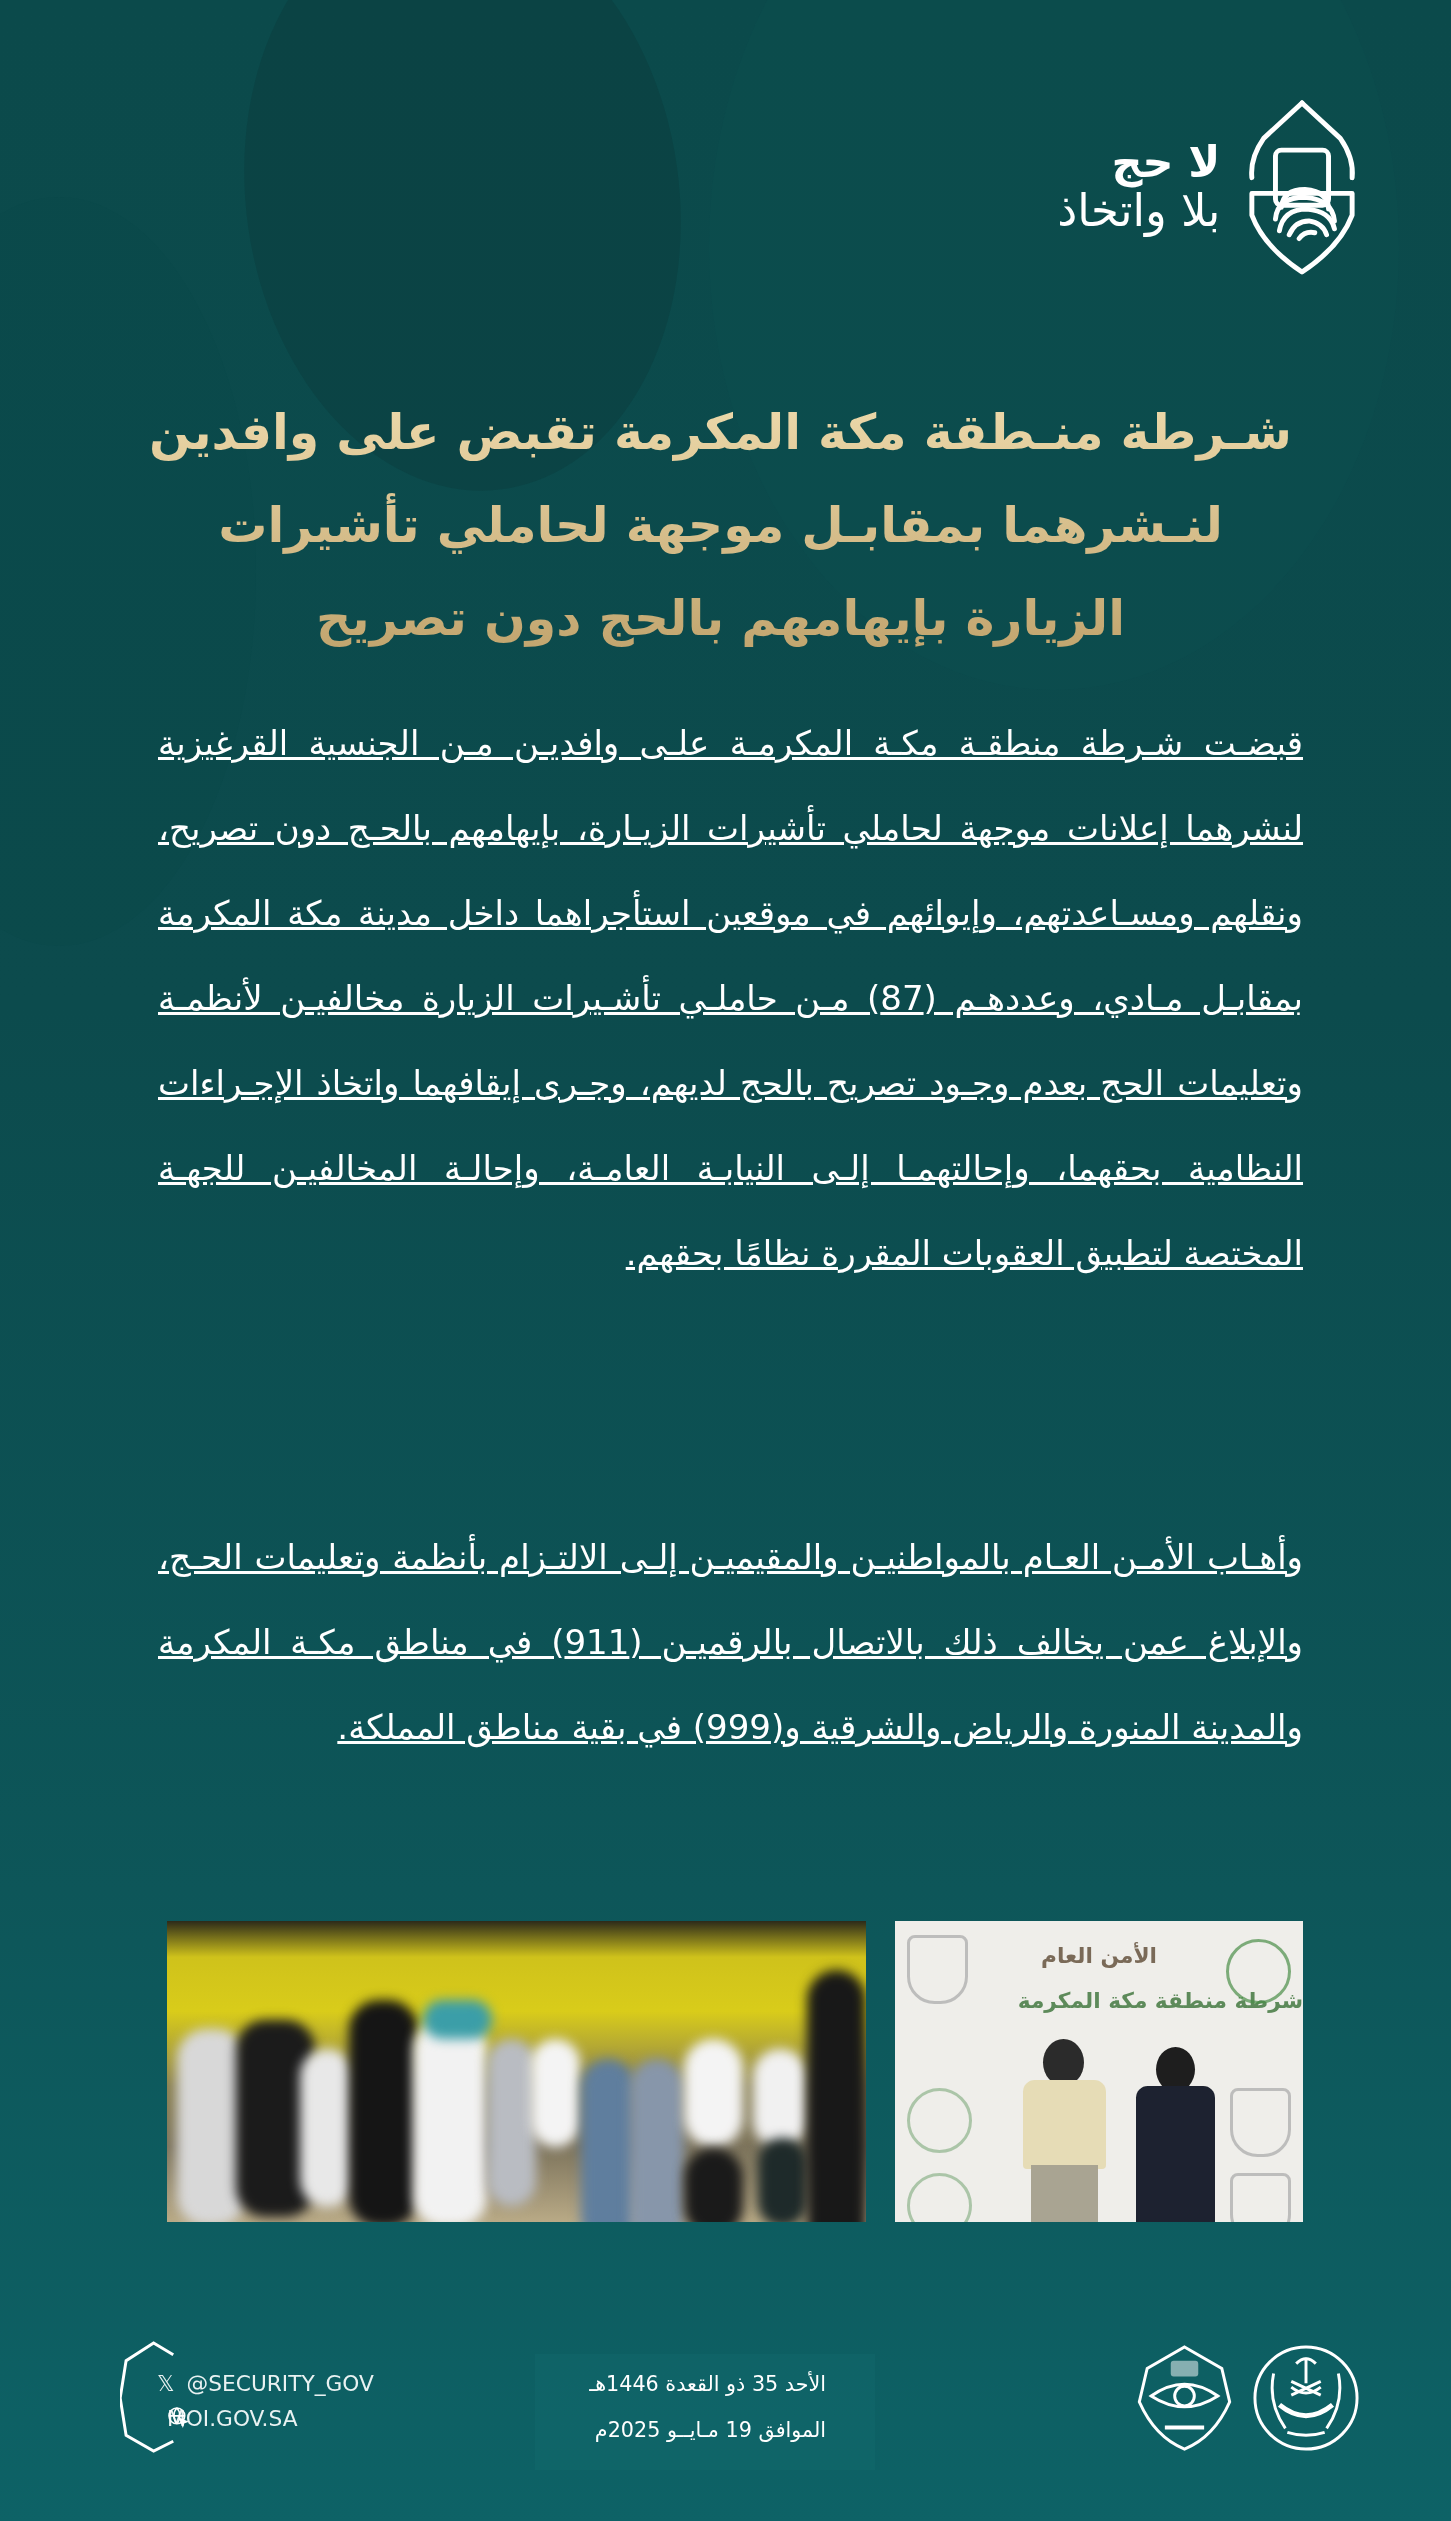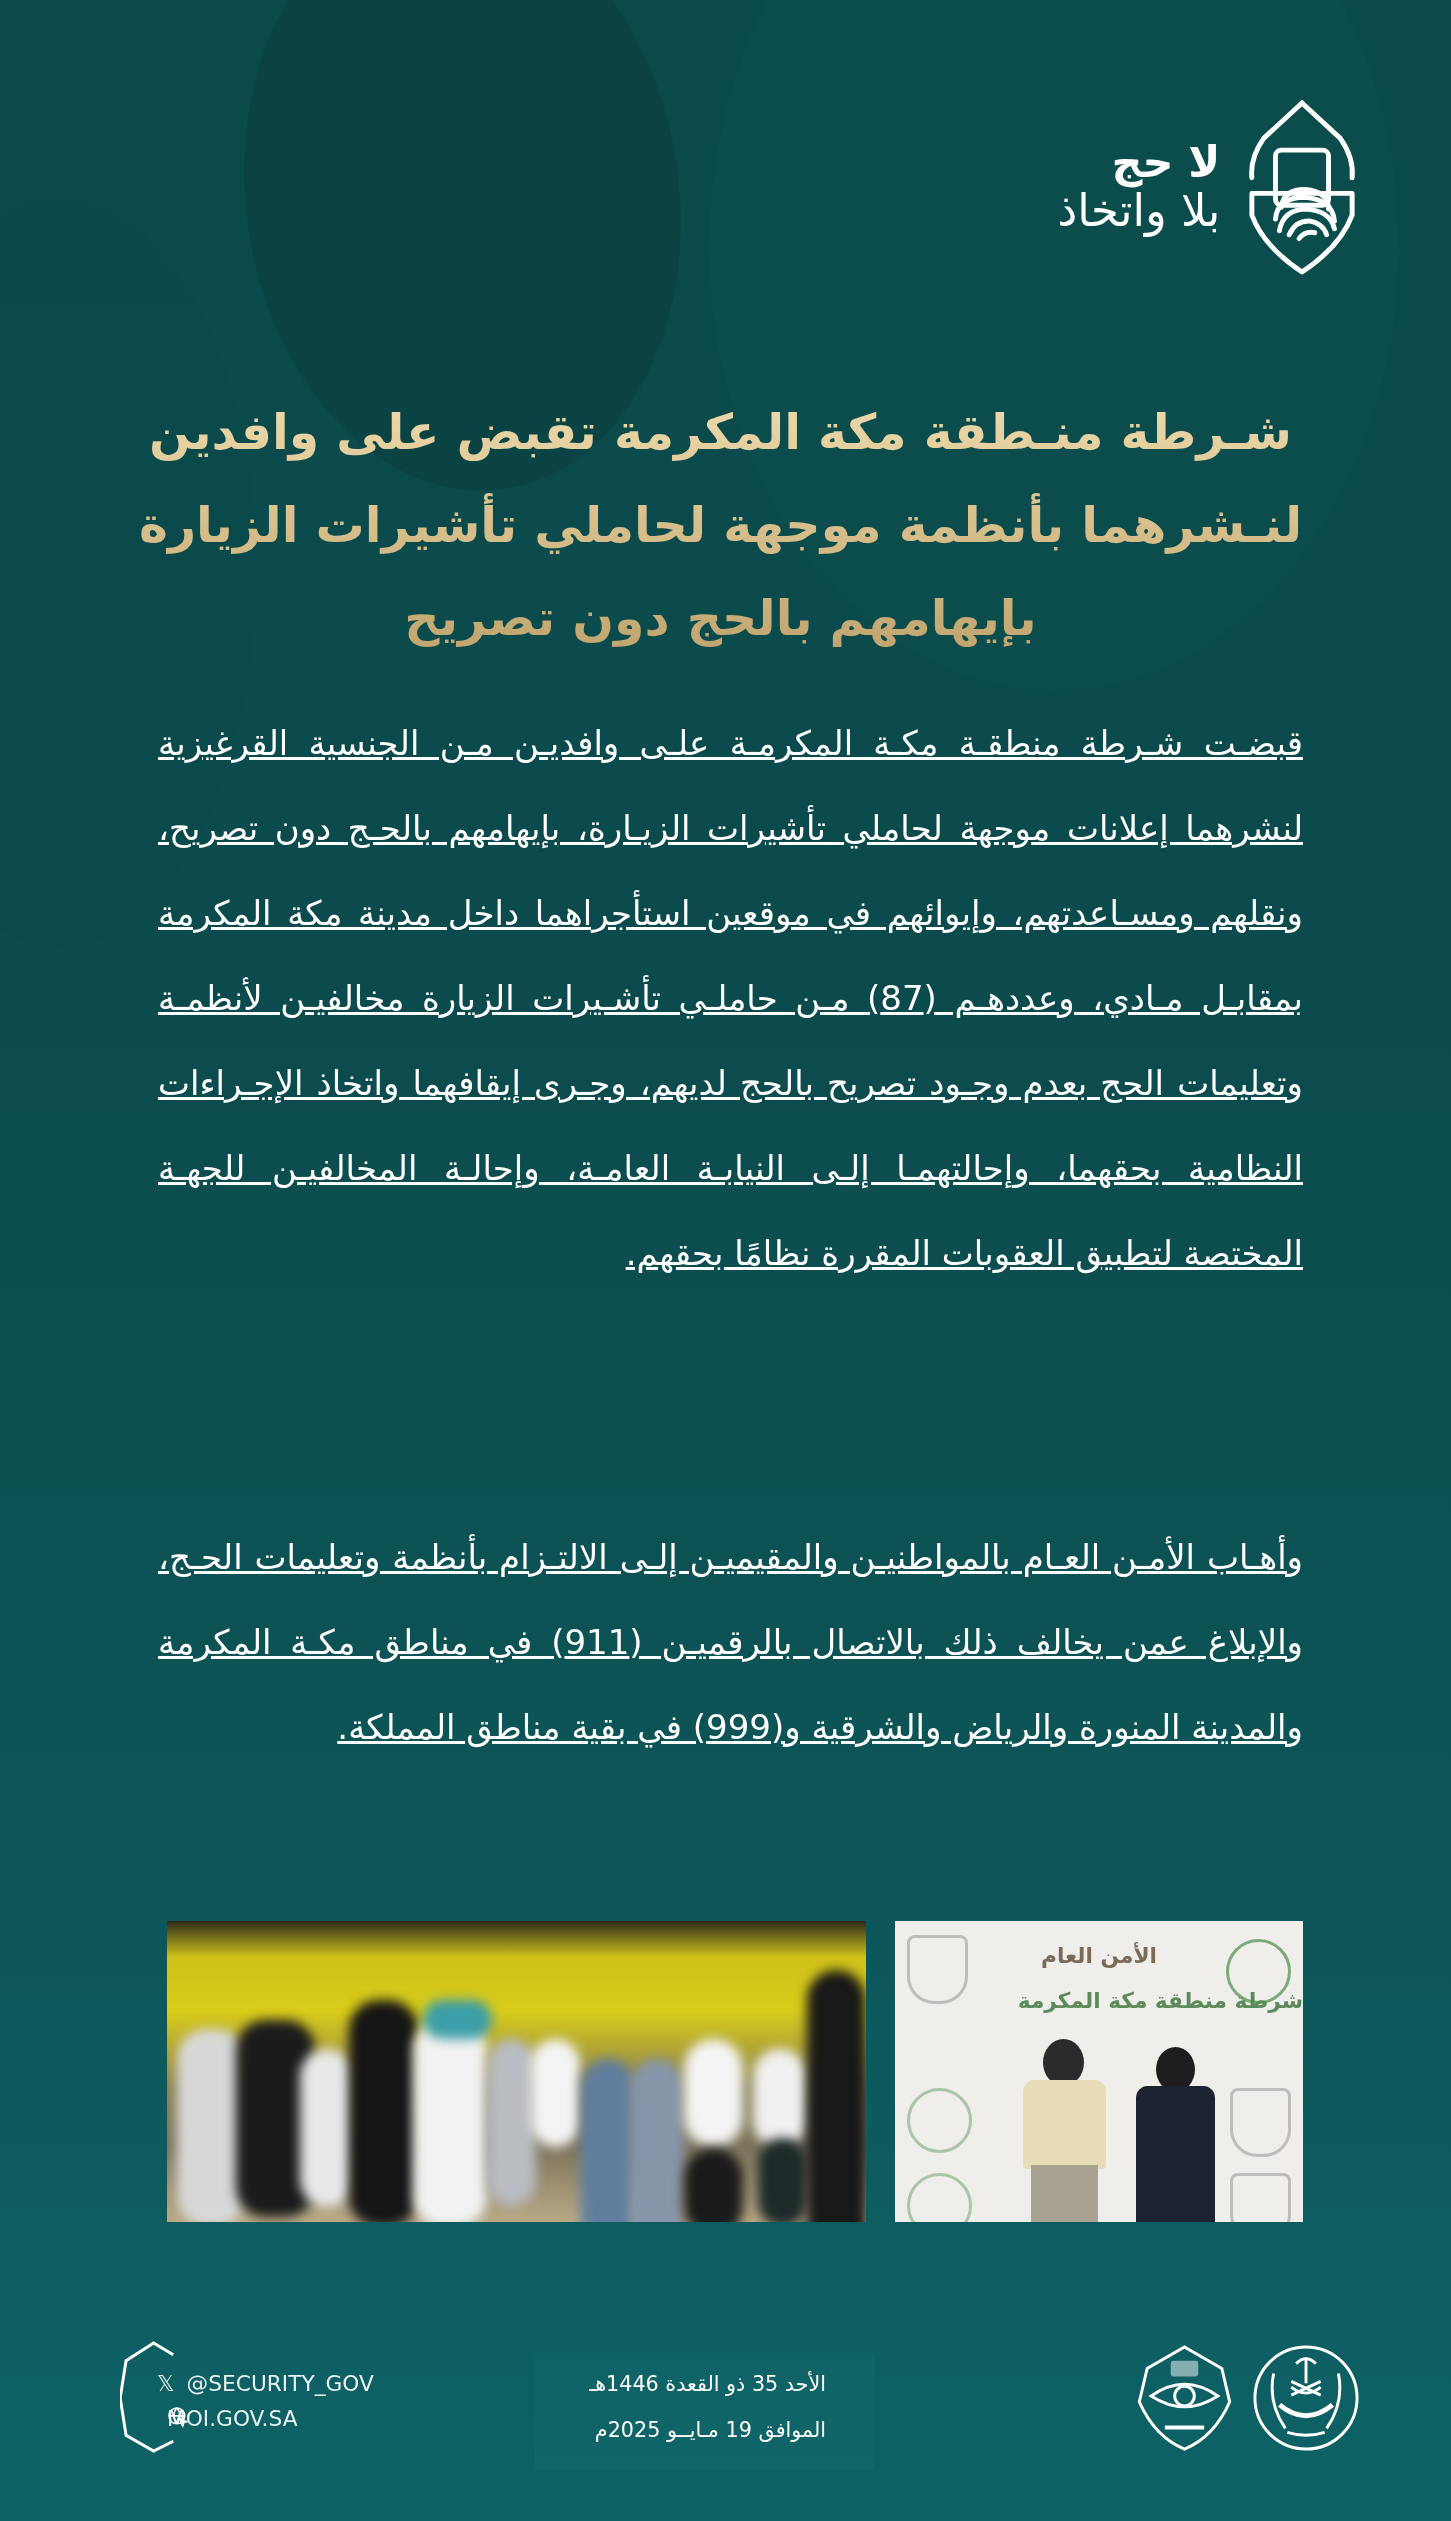--- a/index.html
+++ b/index.html
@@ -75,21 +75,21 @@
       <path d="M36 134 Q40 112 64 112 Q88 114 92 132"></path>
       <path d="M46 138 Q52 124 66 124 Q80 126 84 138"></path>
       <path d="M56 142 Q62 134 72 136"></path>
     </svg>
     <div class="brand-text">
       <span class="brand-t1">لا حج</span>
       <span class="brand-t2">بلا واتخاذ</span>
     </div>
   </div>
 
-  <div class="title">شـرطة منـطقة مكة المكرمة تقبض على وافدين لنـشرهما بأنظمة موجهة لحاملي تأشيرات الزيارة بإيهامهم بالحج دون تصريح</div>
+  <div class="title">شـرطة منـطقة مكة المكرمة تقبض على وافدين لنـشرهما بمقابـل موجهة لحاملي تأشيرات الزيارة بإيهامهم بالحج دون تصريح</div>
 
   <div class="body p1">قبضـت شـرطة منطقـة مكـة المكرمـة علـى وافديـن مـن الجنسية القرغيزية لنشرهما إعلانات موجهة لحاملي تأشيرات الزيـارة، بإيهامهم بالحـج دون تصريح، ونقلهم ومسـاعدتهم، وإيوائهم في موقعين استأجراهما داخل مدينة مكة المكرمة بمقابـل مـادي، وعددهـم (87) مـن حاملـي تأشـيرات الزيارة مخالفيـن لأنظمـة وتعليمات الحج بعدم وجـود تصريح بالحج لديهم، وجـرى إيقافهما واتخاذ الإجـراءات النظامية بحقهما، وإحالتهمـا إلـى النيابـة العامـة، وإحالـة المخالفيـن للجهـة المختصة لتطبيق العقوبات المقررة نظامًا بحقهم.</div>
   <div class="body p2">وأهـاب الأمـن العـام بالمواطنيـن والمقيميـن إلـى الالتـزام بأنظمة وتعليمات الحـج، والإبلاغ عمن يخالف ذلك بالاتصال بالرقميـن (911) في مناطق مكـة المكرمة والمدينة المنورة والرياض والشرقية و(999) في بقية مناطق المملكة.</div>
 
   <div class="photos">
     <div class="photo-left" title="blurred group of people standing near a yellow vehicle">
       <div class="p" style="left:9.9px;top:108px;width:69px;height:197px;background:#d8d8d8;"></div>
       <div class="p" style="left:69px;top:99px;width:79px;height:197px;background:#1b1b1b;"></div>
       <div class="p" style="left:133px;top:128px;width:54px;height:158px;background:#e8e8e8;"></div>
       <div class="p" style="left:182px;top:79px;width:69px;height:227px;background:#151515;"></div>

